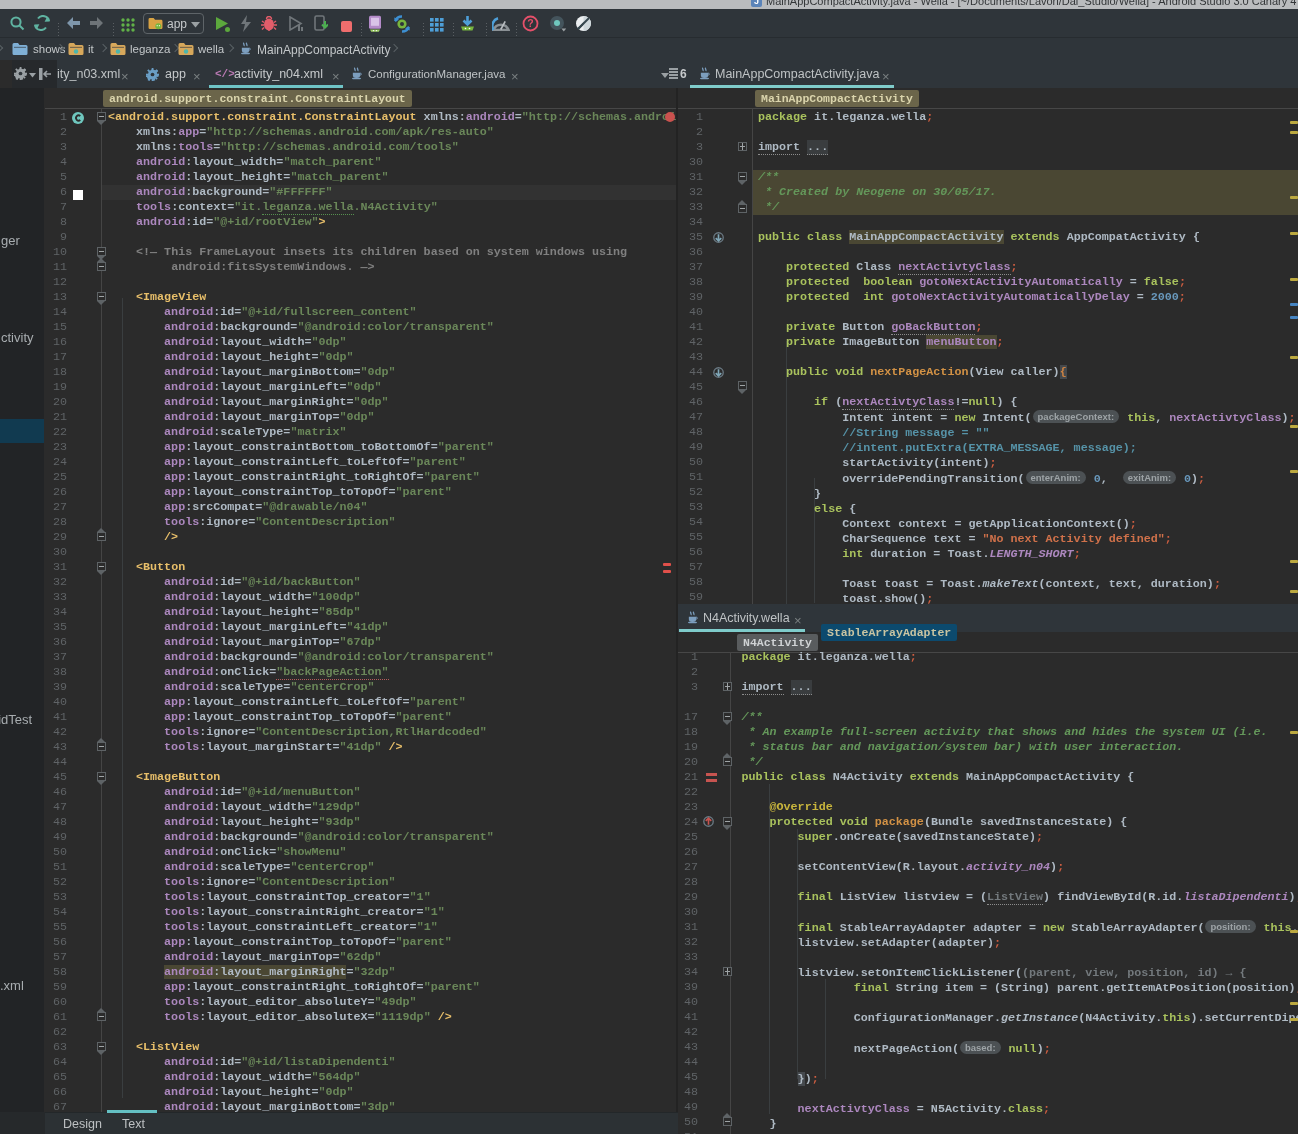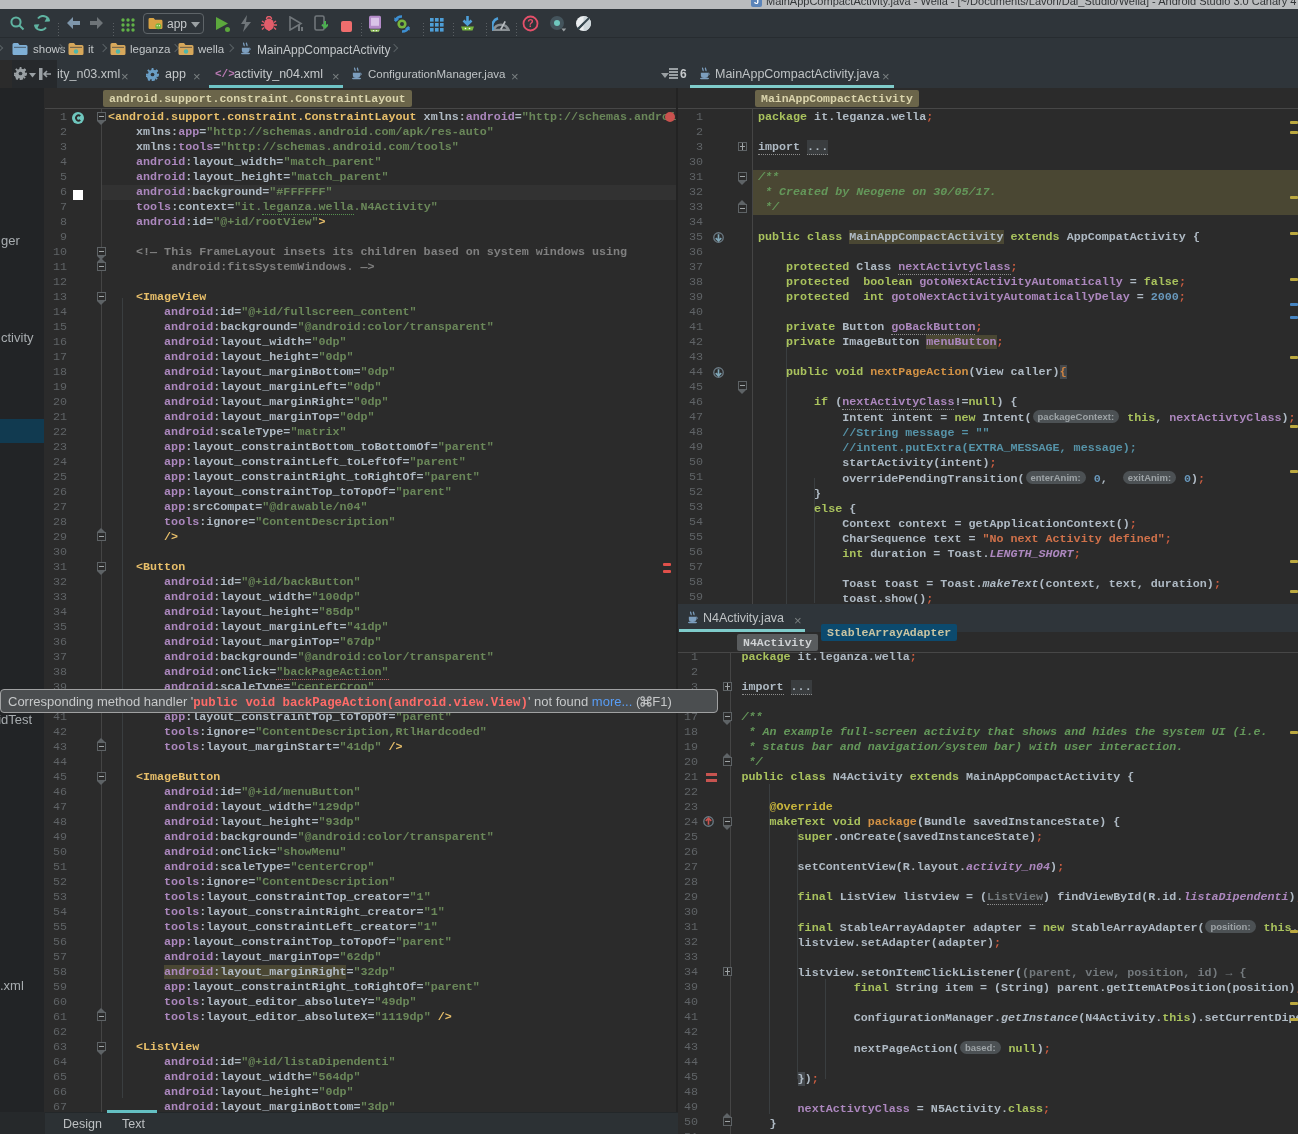--- a/index.html
+++ b/index.html
@@ -566,21 +566,21 @@
     <div class="ab" style="left:678px;top:604px;width:620px;height:530px;background:#2B2B2B;overflow:hidden">
       <div class="ab" style="left:0;top:0;width:620px;height:28px;background:#2F353A"></div>
       <svg class="ab" style="left:8px;top:7px" width="13" height="13" viewBox="0 0 16 16">
 <g stroke="#7C9EBE" fill="none" stroke-width="1.6">
 <path d="M6 1c-1.5 1.5 1.5 2.5 0 4M9.5 1c-1.5 1.5 1.5 2.5 0 4"></path>
 <path d="M3.5 7h9v3.2a4.5 3.2 0 01-9 0z" fill="#7C9EBE" stroke="none"></path>
 <path d="M12.5 7.5c2 0 2 2.5 0 2.5" stroke-width="1.2"></path>
         </g>
 <ellipse cx="8" cy="14" rx="5.5" ry="1.2" fill="#7C9EBE"></ellipse>
       </svg>
-      <span class="tabtx" style="left:25px;top:7px">N4Activity.java</span>
+      <span class="tabtx" style="left:25px;top:7px">N4Activity.wella</span>
       <span class="x" style="left:116px;top:10px">×</span>
       <div class="ab" style="left:1px;top:24.5px;width:126px;height:3.5px;background:#7FCCCB"></div>
       <div class="pill" style="left:59px;top:29.5px;background:#595C5E;color:#CFD2D4">N4Activity</div>
       <div class="pill" style="left:143px;top:20px;background:#0c4a6e;color:#C9C4A2">StableArrayAdapter</div>
       <div class="ab" style="left:0;top:47.5px;width:620px;height:1px;background:#474747"></div>
       <div class="ab" style="left:52px;top:48px;width:1px;height:482px;background:#454545"></div>
       <div class="guide" style="left:91px;top:180px;height:330px"></div>
       <div class="guide" style="left:119px;top:225px;height:250px"></div>
       <div class="guide" style="left:147px;top:375px;height:100px"></div>
       <pre class="nums" style="left:0;top:45.5px;width:20px">1
@@ -620,21 +620,21 @@
 
 <span class="du">import</span> <span class="du" style="background:#3A3D3F">...</span>
 
 <span class="d">/**</span>
 <span class="d"> * An example full-screen activity that shows and hides the system UI (i.e.</span>
 <span class="d"> * status bar and navigation/system bar) with user interaction.</span>
 <span class="d"> */</span>
 <span class="g">public class</span> N4Activity <span class="g">extends</span> MainAppCompactActivity {
 
     <span class="an">@Override</span>
-    <span class="g">makeText void</span> <span class="m">package</span>(Bundle savedInstanceState) {
+    <span class="g">protected void</span> <span class="m">package</span>(Bundle savedInstanceState) {
         <span class="g">super</span>.onCreate(savedInstanceState)<span class="sc">;</span>
 
         setContentView(R.layout.<span class="fi">activity_n04</span>)<span class="sc">;</span>
 
         <span class="g">final</span> ListView listview = (<span class="dim du">ListView</span>) findViewById(R.id.<span class="fi">listaDipendenti</span>)<span class="sc">;</span>
 
         <span class="g">final</span> StableArrayAdapter adapter = <span class="g">new</span> StableArrayAdapter(<span class="hint">position:</span> <span class="g">this</span>,
         listview.setAdapter(adapter)<span class="sc">;</span>
 
         listview.setOnItemClickListener(<span class="dim">(parent, view, position, id) → {</span>
@@ -675,32 +675,20 @@
       <div class="fold pin-u" style="left:45px;top:512.5px">
         <i></i>
       </div>
     </div>
     <div class="ab" style="left:45px;top:1112px;width:633px;height:22px;background:#2C3134;border-top:1px solid #232729">
       <span class="ab" style="left:18px;top:4px;font-size:12.5px;color:#BDC0C2">Design</span>
       <span class="ab" style="left:77px;top:4px;font-size:12.5px;color:#BDC0C2">Text</span>
     </div>
     <div class="ab" style="left:107px;top:1109.5px;width:50px;height:3px;background:#64C0C3"></div>
     <div class="ab" style="left:0;top:1112px;width:45px;height:22px;background:#26292B"></div>
-    <div class="ab" style="left:0px;top:689px;width:718px;height:24px;background:#4B4E50;
-border:1px solid #A0A1A2;border-radius:4px;z-index:50;white-space:nowrap;overflow:hidden">
-<span class="ab" style="left:7px;top:3.5px;font-size:13px;color:#C6C8C9">Corresponding method handler '<span style="font:700 12.4px 'Liberation Mono';color:#FF6B68">public void backPageAction(android.view.View)</span>' not found <span style="color:#589DF6">more...</span> (<svg width="12" height="11" viewBox="0 0 12 11" style="vertical-align:-1px">
-          <g fill="none" stroke="#C6C8C9" stroke-width="1.2">
-            <circle cx="2.6" cy="2.6" r="1.7"></circle>
-            <circle cx="9.4" cy="2.6" r="1.7"></circle>
-            <circle cx="2.6" cy="8.4" r="1.7"></circle>
-            <circle cx="9.4" cy="8.4" r="1.7"></circle>
-            <rect x="4.3" y="4.3" width="3.4" height="3.4"></rect>
-          </g>
-        </svg>F1)</span>
-</div>
     <div class="ab" style="left:665px;top:112px;width:10px;height:10px;background:#C9524E;border-radius:50%;z-index:6"></div>
     <div class="stripe" style="left:663px;top:563px;background:#E0504A;z-index:6"></div>
     <div class="stripe" style="left:663px;top:570px;background:#E0504A;z-index:6"></div>
     <div class="stripe" style="left:1290px;top:121px;background:#BCA93F;z-index:6"></div>
     <div class="stripe" style="left:1290px;top:131px;background:#BCA93F;z-index:6"></div>
     <div class="stripe" style="left:1290px;top:196px;background:#BCA93F;z-index:6"></div>
     <div class="stripe" style="left:1290px;top:232px;background:#BCA93F;z-index:6"></div>
     <div class="stripe" style="left:1290px;top:278px;background:#BCA93F;z-index:6"></div>
     <div class="stripe" style="left:1290px;top:303px;background:#4584C2;z-index:6"></div>
     <div class="stripe" style="left:1290px;top:316px;background:#4584C2;z-index:6"></div>

